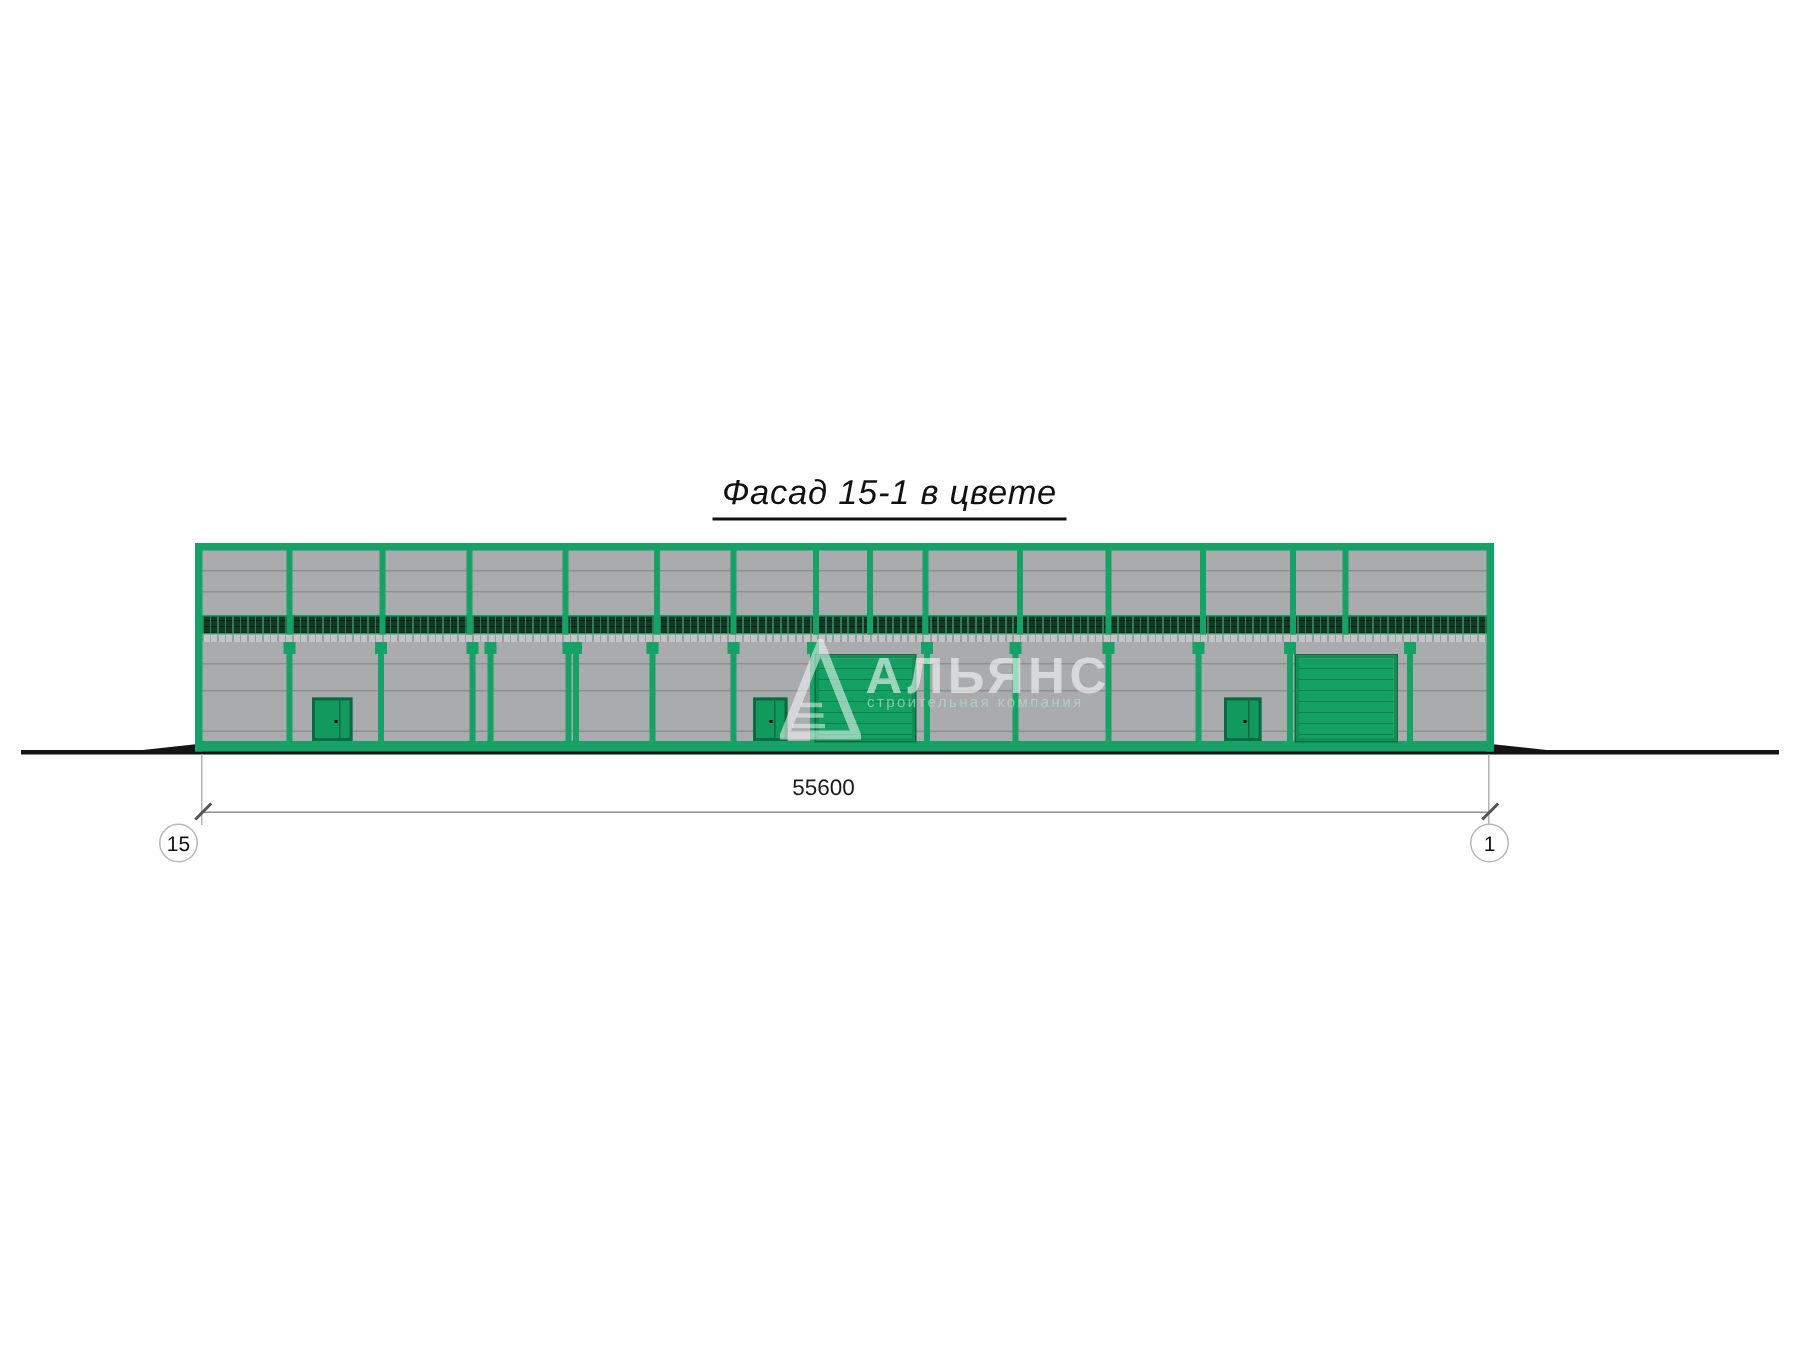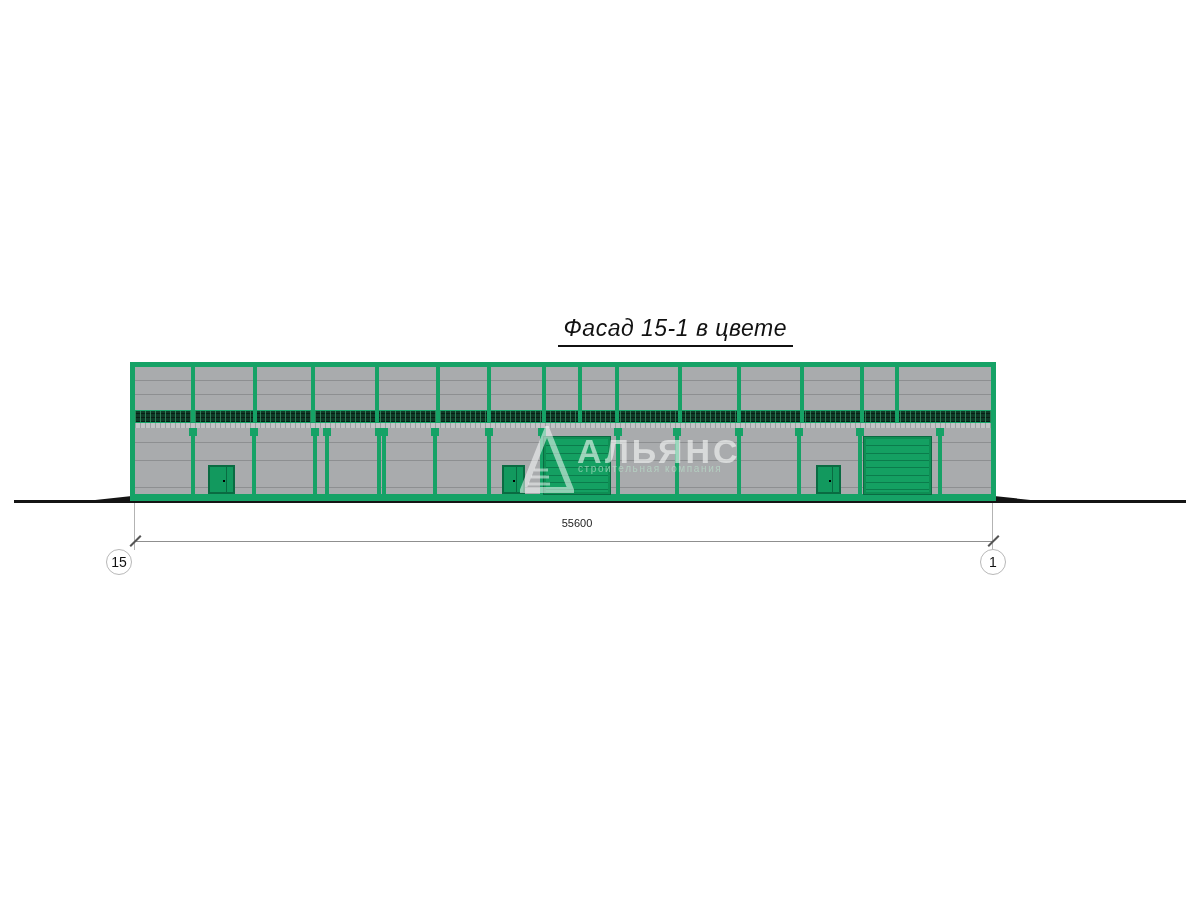--- a/index.html
+++ b/index.html
@@ -1,19 +1,19 @@
 <!DOCTYPE html>
 <html><head>
 <meta charset="utf-8">
 <style>
   html,body{margin:0;padding:0;background:#fff;}
   .canvas{position:relative;width:1200px;height:900px;background:#ffffff;overflow:hidden;
           font-family:"Liberation Sans", sans-serif;}
   
-  .title-wrap{position:absolute;left:393px;top:315px;width:400px;text-align:right;}
+  .title-wrap{position:absolute;left:393px;top:315px;width:400px;text-align:center;}
   .title{display:inline-block;font-size:23px;font-style:italic;color:#111;
          border-bottom:2px solid #111;padding:0 6px 3px 6px;letter-spacing:0.5px;}
   
   .building{position:absolute;left:130px;top:362px;width:866px;height:139px;}
   .cap-bar{position:absolute;left:0;top:0;width:866px;height:5px;background:#16a266;z-index:3;}
   .clerestory{position:absolute;left:0;top:4px;width:866px;height:44px;background:#a9abad;
               border-bottom:1px solid #7f8183;z-index:0;}
   .louver-band{position:absolute;left:0;top:48px;width:866px;height:13px;z-index:1;
       background-color:#0e3a27;
       background-image:
@@ -43,22 +43,22 @@
   .watermark{position:absolute;left:520px;top:424px;z-index:10;pointer-events:none;}
   .wm-logo{position:absolute;left:0;top:2px;}
   .wm-name{position:absolute;left:57px;top:8px;font-size:34px;font-weight:bold;letter-spacing:3px;
            color:rgba(248,250,249,0.6);white-space:nowrap;}
   .wm-sub{position:absolute;left:58px;top:39px;font-size:10px;letter-spacing:1.6px;
           color:rgba(186,224,203,0.65);white-space:nowrap;}
   
   .ext-line{position:absolute;top:503px;width:1px;height:47px;background:#b3b3b3;}
   .dim-line{position:absolute;left:135px;top:541px;width:858px;height:1px;background:#8f8f8f;}
   .tick{position:absolute;top:540px;width:15px;height:2px;background:#555;transform:rotate(-45deg);}
-  .dim-text{position:absolute;left:148px;top:517px;width:858px;text-align:center;
-            font-size:11px;color:#1c1c1c;}
+  .dim-text{position:absolute;left:120px;top:517px;width:858px;text-align:center;
+            font-size:15px;color:#1c1c1c;}
   .bubble{position:absolute;top:549px;width:26px;height:26px;border:1px solid #b8b8b8;border-radius:50%;
           background:#fff;box-sizing:border-box;display:flex;align-items:center;justify-content:center;
           font-size:14px;color:#111;}
 </style>
 </head>
 <body>
 
 <div class="canvas">
 
   <div class="title-wrap">

